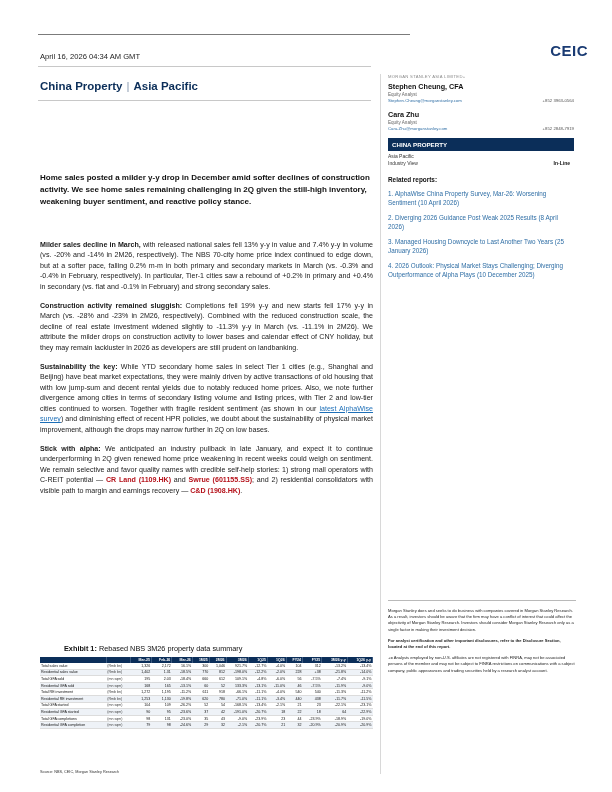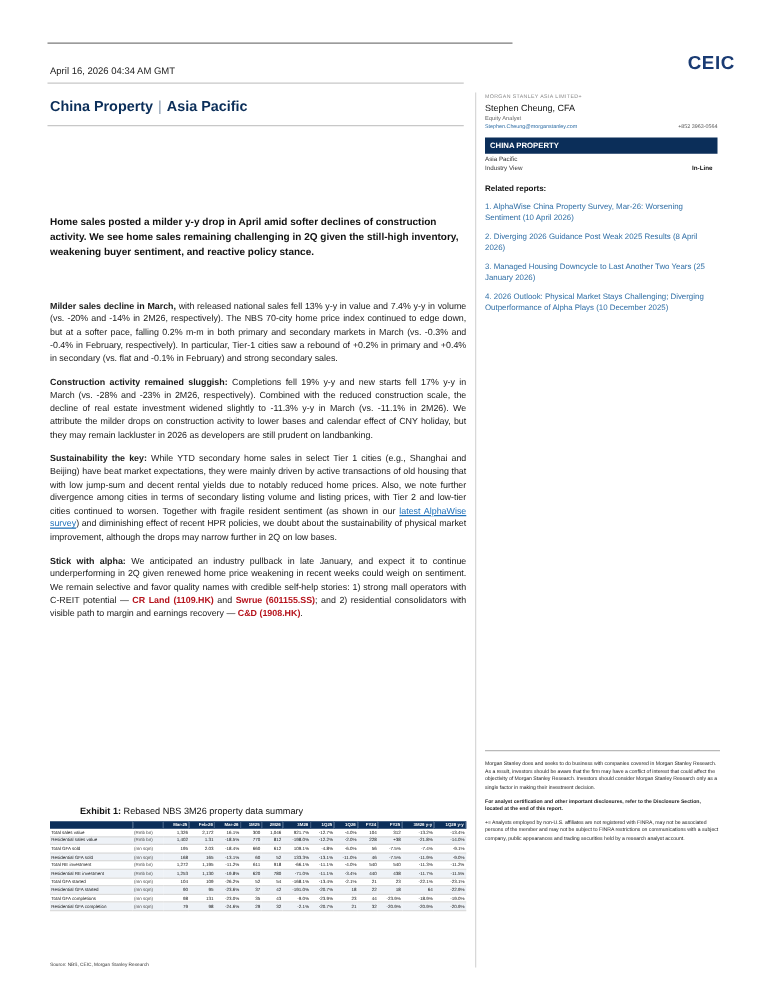--- a/index.html
+++ b/index.html
@@ -85,21 +85,21 @@
     position:absolute; left:40px; top:770px; font-size:3.8px; color:#333;
   }
   
   .rail {
     position:absolute; left:388px; top:74px; width:186px;
   }
   .rail-label {
     font-size:4.2px; color:#8a8a8a; letter-spacing:0.3px; margin-bottom:3px;
   }
   .analyst { margin-bottom:7px; }
-  .analyst .nm { font-size:7.2px; font-weight:normal; color:#111; }
+  .analyst .nm { font-size:7.2px; font-weight:bold; color:#111; }
   .analyst .ti { font-size:4.6px; color:#666; margin-top:1px;}
   .analyst .ln { display:flex; justify-content:space-between; margin-top:1px; }
   .analyst .em { font-size:4.3px; color:#2f6ea5; }
   .analyst .ph { font-size:4.3px; color:#555; }
   .sector-box { margin-top:2px; }
   .sector-hd {
     background:#0b2e59; color:#fff; font-size:6.2px; font-weight:bold;
     padding:3px 4px;
   }
   .sector-row {
@@ -135,21 +135,21 @@
   <div class="logo">CEIC</div>
 
   <div class="datetime">April 16, 2026 04:34 AM GMT</div>
   <div class="hr-date"></div>
 
   <div class="kicker">
     <span>China Property</span><span class="sep">|</span><span>Asia Pacific</span>
   </div>
   <div class="hr-kicker"></div>
 
-  <div class="lede">Home sales posted a milder y-y drop in April amid softer declines of construction activity. We see home sales remaining challenging in 2Q given the still-high inventory, weakening buyer sentiment, and reactive policy stance.</div>
+  <div class="lede">Home sales posted a milder y-y drop in December amid softer declines of construction activity. We see home sales remaining challenging in 2Q given the still-high inventory, weakening buyer sentiment, and reactive policy stance.</div>
 
   <div class="body-col">
     <div class="para">
       <b>Milder sales decline in March,</b><span> with released national sales fell 13% y-y in value and 7.4% y-y in volume (vs. -20% and -14% in 2M26, respectively). The NBS 70-city home price index continued to edge down, but at a softer pace, falling 0.2% m-m in both primary and secondary markets in March (vs. -0.3% and -0.4% in February, respectively). In particular, Tier-1 cities saw a rebound of +0.2% in primary and +0.4% in secondary (vs. flat and -0.1% in February) and strong secondary sales.</span>
     </div>
     <div class="para">
       <b>Construction activity remained sluggish:</b><span> Completions fell 19% y-y and new starts fell 17% y-y in March (vs. -28% and -23% in 2M26, respectively). Combined with the reduced construction scale, the decline of real estate investment widened slightly to -11.3% y-y in March (vs. -11.1% in 2M26). We attribute the milder drops on construction activity to lower bases and calendar effect of CNY holiday, but they may remain lackluster in 2026 as developers are still prudent on landbanking.</span>
     </div>
     <div class="para">
       <b>Sustainability the key:</b><span> While YTD secondary home sales in select Tier 1 cities (e.g., Shanghai and Beijing) have beat market expectations, they were mainly driven by active transactions of old housing that with low jump-sum and decent rental yields due to notably reduced home prices. Also, we note further divergence among cities in terms of secondary listing volume and listing prices, with Tier 2 and low-tier cities continued to worsen. Together with fragile resident sentiment (as shown in our </span><a class="lnk" href="#">latest AlphaWise survey</a><span>) and diminishing effect of recent HPR policies, we doubt about the sustainability of physical market improvement, although the drops may narrow further in 2Q on low bases.</span>
@@ -356,20 +356,28 @@
 
     <div class="analyst">
       <div class="nm">Stephen Cheung, CFA</div>
       <div class="ti">Equity Analyst</div>
       <div class="ln">
         <span class="em">Stephen.Cheung@morganstanley.com</span>
         <span class="ph">+852 3963-0564</span>
       </div>
     </div>
 
+    <div class="analyst">
+      <div class="nm">Cara Zhu</div>
+      <div class="ti">Equity Analyst</div>
+      <div class="ln">
+        <span class="em">Cara.Zhu@morganstanley.com</span>
+        <span class="ph">+852 2848-7919</span>
+      </div>
+    </div>
 
     <div class="sector-box">
       <div class="sector-hd">CHINA PROPERTY</div>
       <div class="sector-row">
         <span>Asia Pacific</span>
         <span class="v"></span>
       </div>
       <div class="sector-row">
         <span>Industry View</span>
         <span class="v">In-Line</span>

